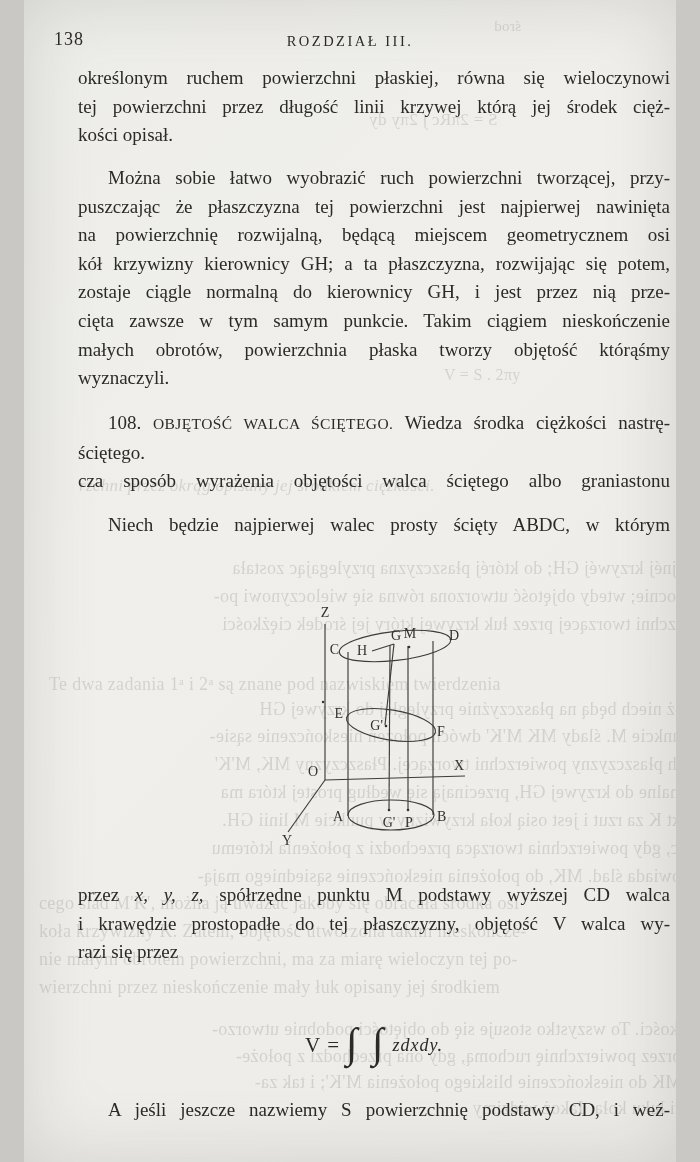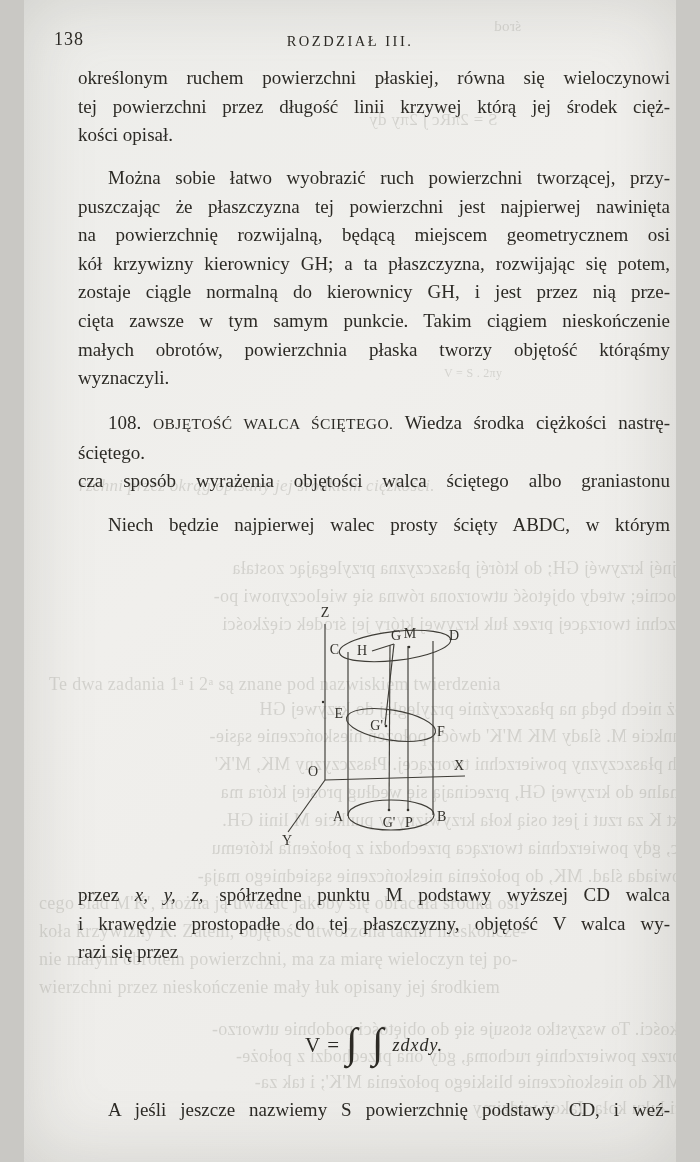--- a/index.html
+++ b/index.html
@@ -40,21 +40,21 @@
 <body>
 
 <div class="page">
 
   <div class="pageno">138</div>
   <div class="chapter">ROZDZIAŁ III.</div>
 
   <div id="ghost-layer">
       <div class="ghost m" style="left: 470px; top: 18px; font-size: 15px;">środ</div>
       <div class="ghost m" style="left: 345px; top: 110px; font-size: 17px;">S = 2πRc ∫ 2πy dy</div>
-      <div class="ghost" style="left: 420px; top: 366px; font-size: 12px;">V = S . 2πy</div>
+      <div class="ghost" style="left: 420px; top: 366px; font-size: 16px;">V = S . 2πy</div>
       <div class="ghost it" style="left: 55px; top: 476px; font-size: 17px;">rzchni przez okrąg opisany jej środkiem ciężkości.</div>
       <div class="ghost m" style="left: 15px; top: 558px; width: 670px;">kolejnéj krzywéj GH; do któréj płaszczyzna przylegając została</div>
       <div class="ghost m" style="left: 15px; top: 586px; width: 670px;">pomocnie; wtedy objętość utworzona równa się wieloczynowi po-</div>
       <div class="ghost m" style="left: 15px; top: 614px; width: 670px;">wierzchni tworzącej przez łuk krzywej który jej środek ciężkości</div>
       <div class="ghost" style="left: 25px; top: 674px;">Te dwa zadania 1ᵃ i 2ᵃ są znane pod nazwiskiem twierdzenia</div>
       <div class="ghost m" style="left: 15px; top: 699px; width: 670px;">Jakoż niech będą na płaszczyźnie przyległej do krzywej GH</div>
       <div class="ghost m" style="left: 15px; top: 726px; width: 670px;">w punkcie M. ślady MK M'K' dwóch położeń nieskończenie sąsie-</div>
       <div class="ghost m" style="left: 15px; top: 754px; width: 670px;">dnich płaszczyzny powierzchni tworzącej. Płaszczyzny MK, M'K'</div>
       <div class="ghost m" style="left: 15px; top: 782px; width: 670px;">normalne do krzywej GH, przecinają się według prostej która ma</div>
       <div class="ghost m" style="left: 15px; top: 810px; width: 670px;">punkt K za rzut i jest osią koła krzywizny w punkcie M linii GH.</div>

